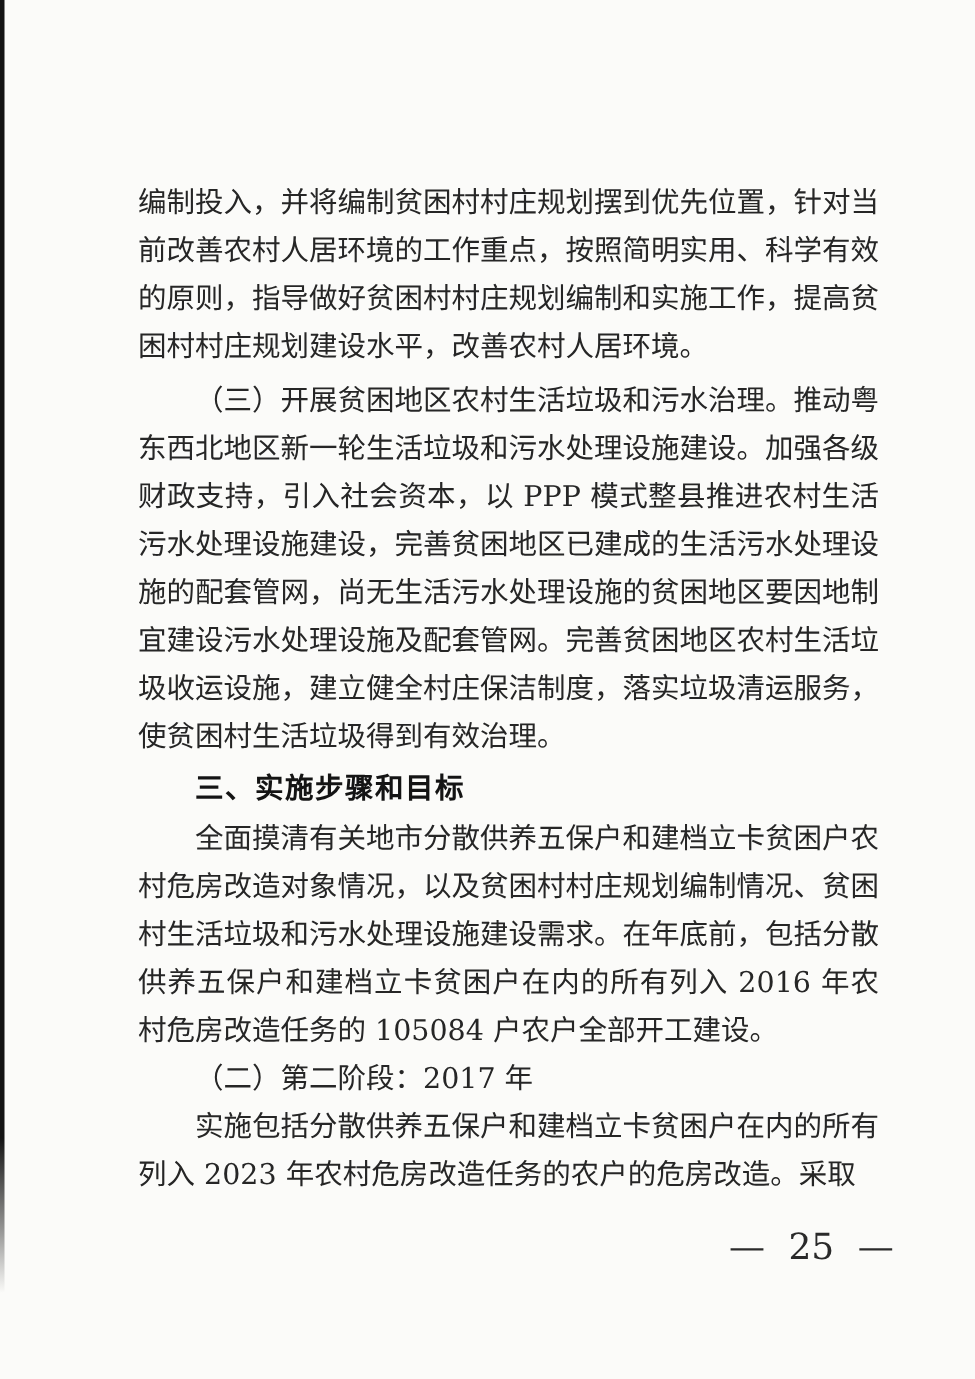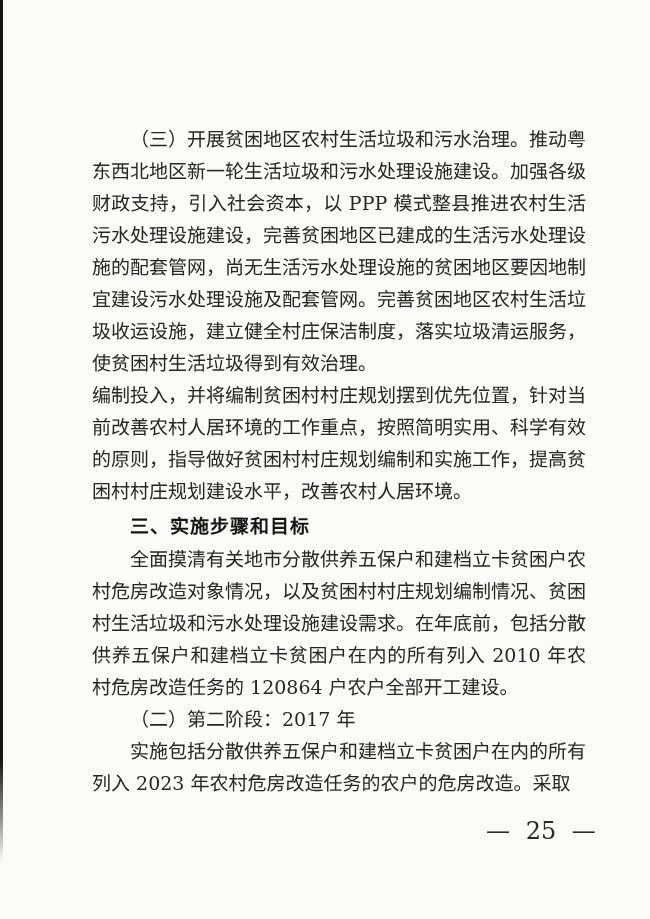--- a/index.html
+++ b/index.html
@@ -42,21 +42,21 @@
     letter-spacing: 0;
   }
   .para.indent {
     text-indent: 2em;
   }
   .para.gap-before {
     margin-top: 4px;
   }
   .heading {
     margin: 4px 0 0 0;
-    font-family: Liberation Sans, sans-serif;
+    font-family: Liberation Mono, monospace;
     font-weight: bold;
     font-size: 19px;
     line-height: 32px;
     text-indent: 2em;
     color: #141414;
     letter-spacing: 1px;
   }
   .page-number {
     position: absolute;
     top: 820px;
@@ -68,27 +68,27 @@
     word-spacing: 8px;
     white-space: nowrap;
   }
 </style>
 </head>
 <body>
 
 <div class="scan-edge"></div>
 
 <div class="content">
+  <p class="para">编制投入，并将编制贫困村村庄规划摆到优先位置，针对当前改善农村人居环境的工作重点，按照简明实用、科学有效的原则，指导做好贫困村村庄规划编制和实施工作，提高贫困村村庄规划建设水平，改善农村人居环境。</p>
+
   <p class="para indent gap-before">（三）开展贫困地区农村生活垃圾和污水治理。推动粤东西北地区新一轮生活垃圾和污水处理设施建设。加强各级财政支持，引入社会资本，以 PPP 模式整县推进农村生活污水处理设施建设，完善贫困地区已建成的生活污水处理设施的配套管网，尚无生活污水处理设施的贫困地区要因地制宜建设污水处理设施及配套管网。完善贫困地区农村生活垃圾收运设施，建立健全村庄保洁制度，落实垃圾清运服务，使贫困村生活垃圾得到有效治理。</p>
-
-  <p class="para">编制投入，并将编制贫困村村庄规划摆到优先位置，针对当前改善农村人居环境的工作重点，按照简明实用、科学有效的原则，指导做好贫困村村庄规划编制和实施工作，提高贫困村村庄规划建设水平，改善农村人居环境。</p>
 
   <h2 class="heading">三、实施步骤和目标</h2>
 
 
-  <p class="para indent">全面摸清有关地市分散供养五保户和建档立卡贫困户农村危房改造对象情况，以及贫困村村庄规划编制情况、贫困村生活垃圾和污水处理设施建设需求。在年底前，包括分散供养五保户和建档立卡贫困户在内的所有列入 2010 年农村危房改造任务的 120864 户农户全部开工建设。</p>
+  <p class="para indent">全面摸清有关地市分散供养五保户和建档立卡贫困户农村危房改造对象情况，以及贫困村村庄规划编制情况、贫困村生活垃圾和污水处理设施建设需求。在年底前，包括分散供养五保户和建档立卡贫困户在内的所有列入 2016 年农村危房改造任务的 105084 户农户全部开工建设。</p>
 
   <p class="para indent">（二）第二阶段：2017 年</p>
 
   <p class="para indent">实施包括分散供养五保户和建档立卡贫困户在内的所有列入 2023 年农村危房改造任务的农户的危房改造。采取</p>
 </div>
 
 <div class="page-number">— 25 —</div>
 
 </body></html>

